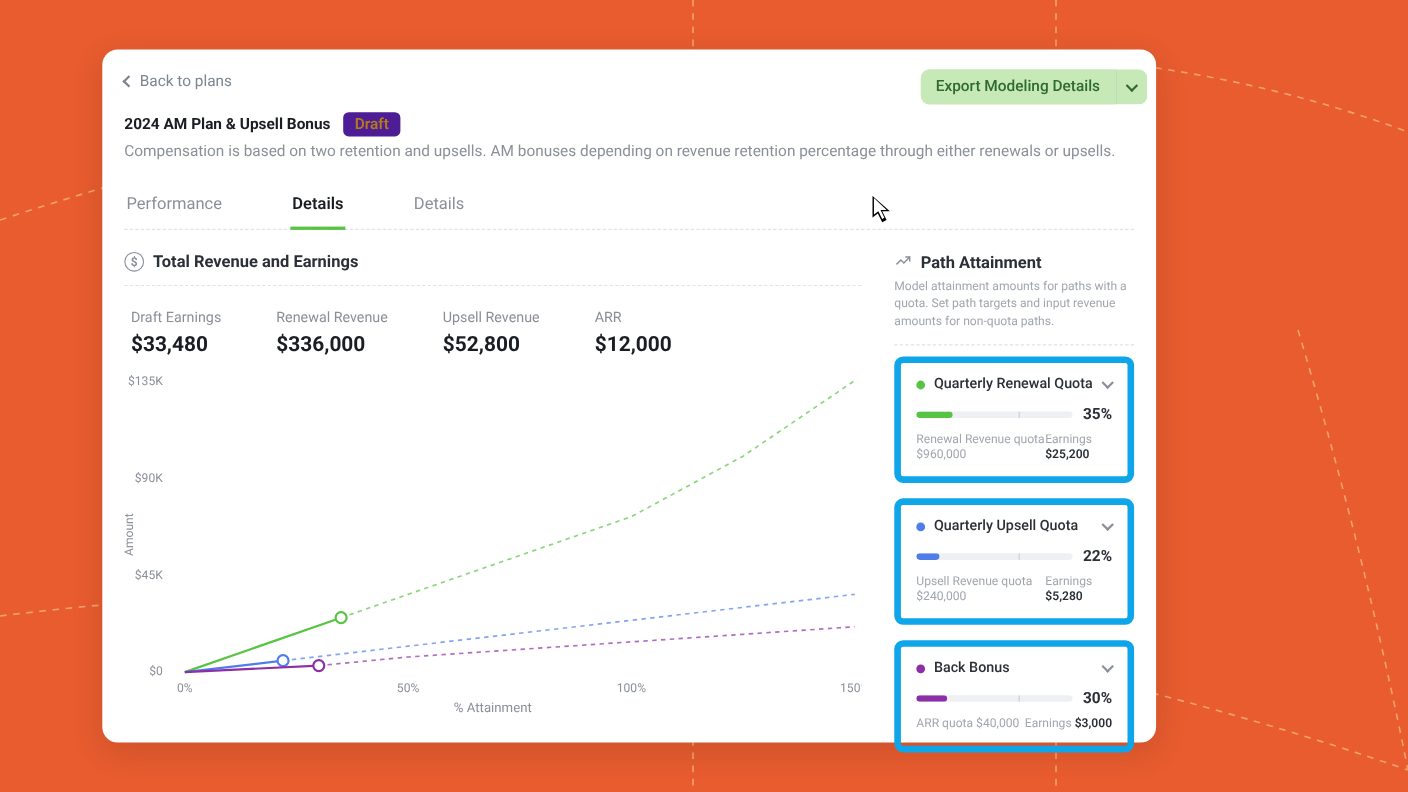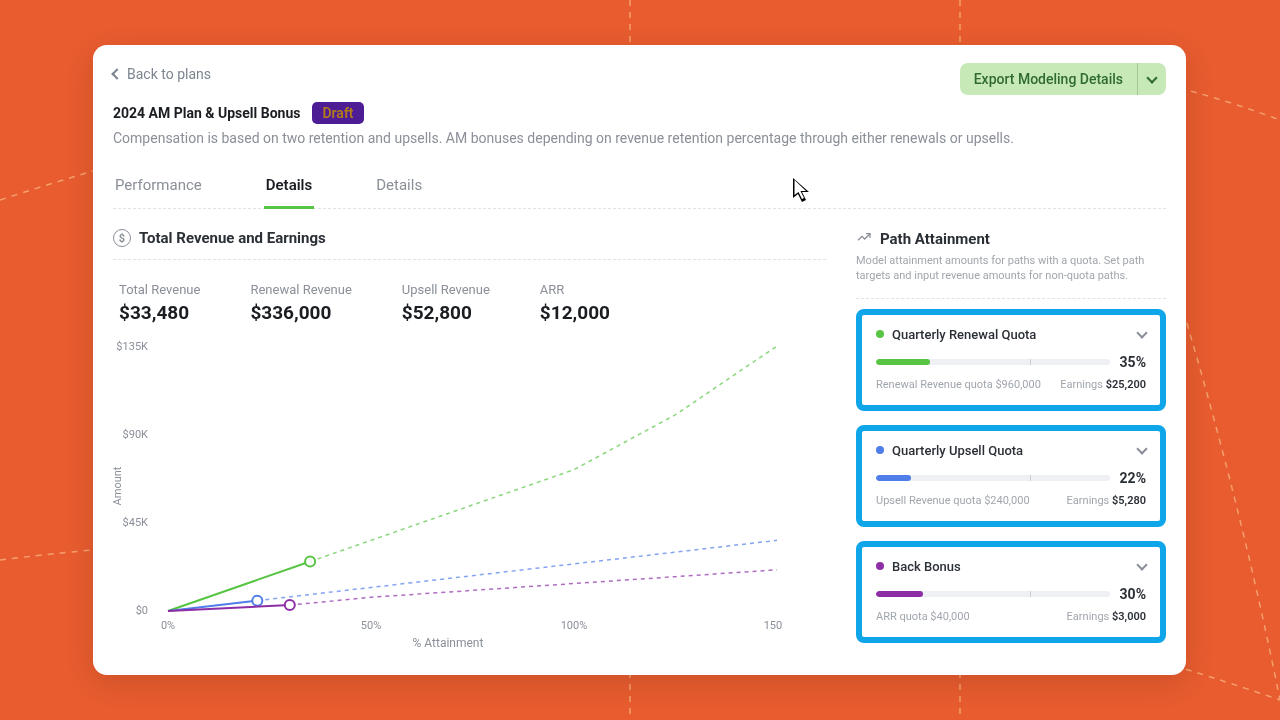--- a/index.html
+++ b/index.html
@@ -12,21 +12,21 @@
     position: relative;
   }
   .bg-lines {
     position: absolute; inset: 0;
     pointer-events: none;
   }
   .card {
     position: absolute;
     left: 93px;
     top: 45px;
-    width: 1093px;
+    width: 958px;
     height: 630px;
     background: #fff;
     border-radius: 14px;
     box-shadow: 0 8px 30px rgba(0,0,0,.12);
     padding: 18px 20px 0 20px;
   }
   .back-link {
     display: inline-flex;
     align-items: center;
     gap: 6px;
@@ -36,21 +36,21 @@
   }
   .back-chev {
     width: 8px; height: 8px;
     border-left: 2px solid #7c8590;
     border-bottom: 2px solid #7c8590;
     transform: rotate(45deg);
   }
   .export-btn {
     position: absolute;
     top: 18px;
-    right: 20px;
+    right: 8px;
     display: flex;
     align-items: stretch;
   }
   .export-main {
     background: #c7e9b8;
     color: #2f6b31;
     font-size: 14px;
     font-weight: 500;
     padding: 8px 14px;
     border-radius: 8px 0 0 8px;
@@ -283,21 +283,21 @@
 
     <div class="left-panel">
       <div class="panel-header">
         <span class="dollar-icon">$</span>
         <span>Total Revenue and Earnings</span>
       </div>
       <div class="hdr-sep"></div>
 
       <div class="stats-row">
         <div>
-          <div class="stat-label">Total Revenue</div>
+          <div class="stat-label">Draft Earnings</div>
           <div class="stat-value">$33,480</div>
         </div>
         <div>
           <div class="stat-label">Renewal Revenue</div>
           <div class="stat-value">$336,000</div>
         </div>
         <div>
           <div class="stat-label">Upsell Revenue</div>
           <div class="stat-value">$52,800</div>
         </div>

